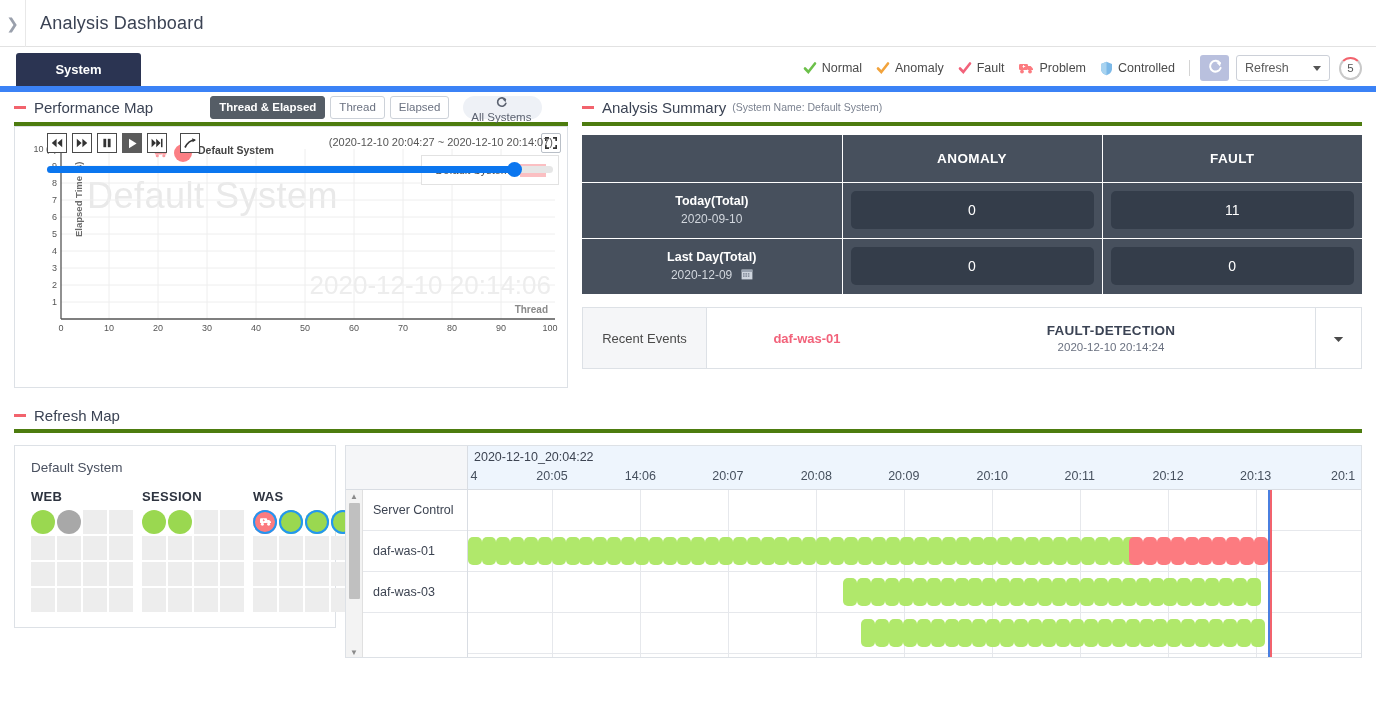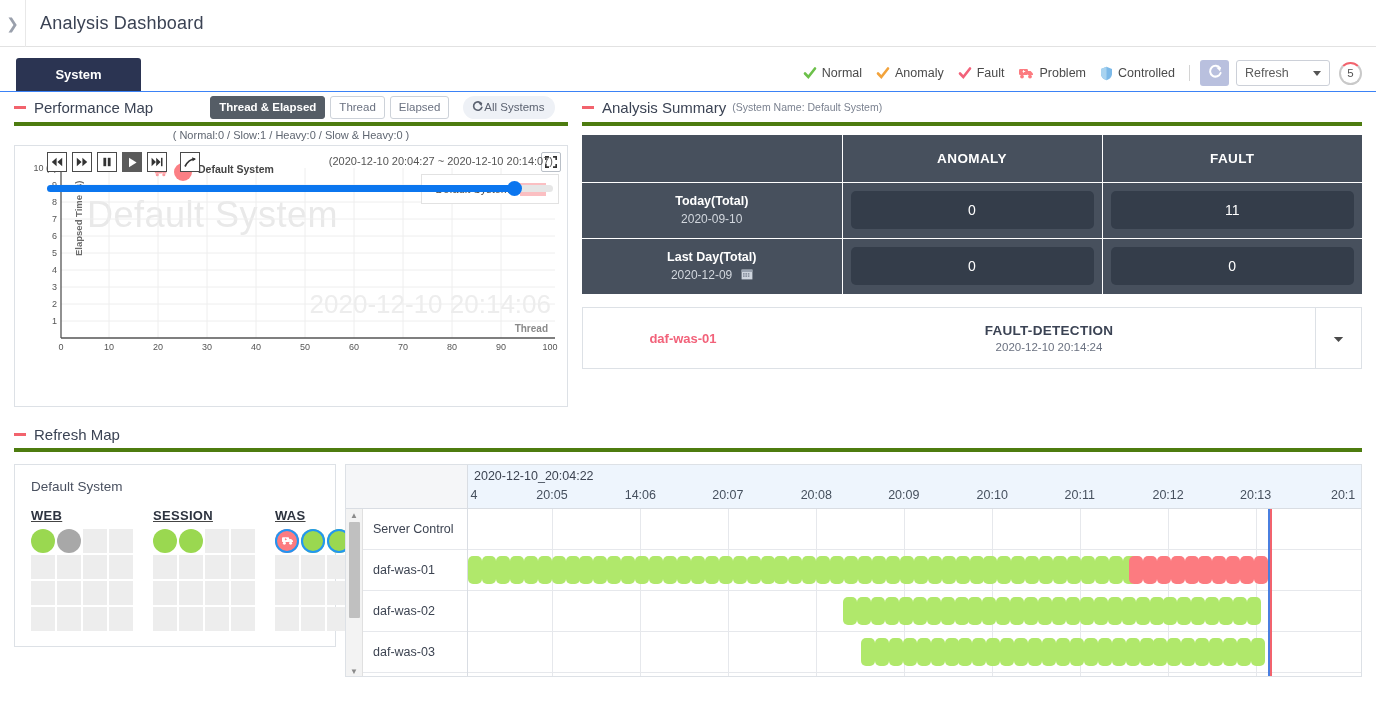--- a/index.html
+++ b/index.html
@@ -21,21 +21,21 @@
     border-right: 1px solid #e8e8e8; height: 47px; line-height: 47px;
     cursor: pointer;
   }
   .titlebar .page-title {
     font-size: 18px; color: #3b4354; margin-left: 14px; letter-spacing: .2px;
   }
 
   
   .tabrow {
     height: 45px; display: flex; align-items: flex-end;
-    border-bottom: 1px solid #3b82f6; position: relative; background: #fff;
+    border-bottom: 6px solid #3b82f6; position: relative; background: #fff;
   }
   .systab {
     margin-left: 16px; width: 125px; height: 33px;
     background: #2b3452; color: #fff; font-size: 13px; font-weight: bold;
     display: flex; align-items: center; justify-content: center;
     border-radius: 3px 3px 0 0; cursor: pointer;
   }
   .legend {
     position: absolute; right: 14px; bottom: 5px;
     display: flex; align-items: center; gap: 0px; font-size: 12.5px; color: #4a4a4a;
@@ -78,21 +78,21 @@
   .pm-head { display: flex; align-items: center; height: 34px; }
   .seg {
     height: 23px; border: 1px solid #cdd2d9; background: #fff; border-radius: 3px;
     font-size: 11.5px; color: #6a7180; padding: 0 8px;
     display: flex; align-items: center; margin-left: 5px; cursor: pointer;
   }
   .seg.active { background: #555d66; border-color: #555d66; color: #fff; font-weight: bold; }
   .allsys {
     height: 23px; background: #eef1f6; border-radius: 12px; font-size: 11.5px;
     color: #5b6270; padding: 0 11px 0 8px; display: flex; align-items: center;
-    gap: 0; margin-left: 14px; cursor: pointer;
+    gap: 0; margin-left: 14px; cursor: pointer; flex-direction: column;
   }
 
   
   .chart-note { text-align: center; font-size: 11px; color: #5f6671; padding: 3px 0 4px; }
   .card { border: 1px solid #dde1e6; background: #fff; }
   .chart-card { position: relative; height: 262px; }
   .expand {
     position: absolute; right: 6px; top: 6px; width: 20px; height: 20px;
     border: 1px solid #b9bfc7; border-radius: 2px; display: flex;
     align-items: center; justify-content: center; cursor: pointer; background:#fff;
@@ -176,21 +176,21 @@
     justify-content: center; }
   .ev-type { font-size: 13.5px; font-weight: bold; color: #3b4354; letter-spacing: .3px; }
   .ev-time { font-size: 11.5px; color: #6a7180; margin-top: 3px; }
   .ev-more { width: 46px; display: flex; align-items: center; justify-content: center;
     border-left: 1px solid #dde1e6; cursor: pointer; }
 
   
   .imap-row { display: flex; padding: 0 14px; gap: 9px; }
   .imap-left { width: 322px; border: 1px solid #dde1e6; height: 183px; padding: 14px 16px; background:#fff; }
   .imap-title { font-size: 13.5px; color: #4a5160; margin-bottom: 14px; }
-  .groups { display: flex; gap: 20px; text-decoration: underline; }
+  .groups { display: flex; gap: 9px; }
   .grp-name { font-size: 13px; font-weight: bold; color: #2d333f; margin-bottom: 6px; letter-spacing: .3px; }
   .grid { display: grid; grid-template-columns: repeat(4, 24px); grid-auto-rows: 24px; gap: 2px; }
   .cell { background: #ededed; }
   .dot { width: 24px; height: 24px; border-radius: 50%; }
   .dot.green { background: #9ad850; }
   .dot.gray  { background: #a8a8a8; }
   .dot.ring  { box-shadow: inset 0 0 0 2px #2196f3; }
   .dot.fault { background: #fc7b80; display:flex; align-items:center; justify-content:center; }
 
   
@@ -323,21 +323,20 @@
         <span>
           <svg width="13" height="13" viewBox="0 0 16 16">
             <path d="M12.8 4.6 A5.2 5.2 0 1 0 13.4 9" stroke="#5b6270" stroke-width="2" fill="none" stroke-linecap="round"></path>
             <path d="M9.3 4 L13.5 3.5 L13.1 7.7 Z" fill="#5b6270"></path>
           </svg>
         </span>
         <span>All Systems</span>
       </div>
     </div>
 
-    <div class="chart-note">( Normal:0 / Slow:1 / Heavy:0 / Slow &amp; Heavy:0 )</div>
 
     <div class="card chart-card">
       <div class="expand">
         <svg width="12" height="12" viewBox="0 0 12 12">
           <path d="M0.8 4 V0.8 H4 M8 0.8 H11.2 V4 M11.2 8 V11.2 H8 M4 11.2 H0.8 V8" stroke="#333" stroke-width="1.7" fill="none"></path>
         </svg>
       </div>
 
       <div class="wm1">Default System</div>
       <div class="wm2">2020-12-10 20:14:06</div>
@@ -517,20 +516,21 @@
           <div class="valbox">0</div>
         </td>
         <td class="val">
           <div class="valbox">0</div>
         </td>
       </tr>
     </tbody>
       </table>
 
     <div class="events">
+      <div class="ev-label">Recent Events</div>
       <div class="ev-name">daf-was-01</div>
       <div class="ev-body">
         <div class="ev-type">FAULT-DETECTION</div>
         <div class="ev-time">2020-12-10 20:14:24</div>
       </div>
       <div class="ev-more">
         <span>
           <svg width="11" height="7" viewBox="0 0 11 7">
               <path d="M0.8 1 L5.5 6 L10.2 1 Z" fill="#4a4a4a"></path>
             </svg>
@@ -655,21 +655,20 @@
       <div class="tl-scroll">
         <div class="sc-arrow">▲</div>
         <div class="sc-thumb" style="height:96px;"></div>
         <div style="flex:1"></div>
         <div class="sc-arrow">▼</div>
       </div>
 
       <div class="tl-names">
         <div class="tl-name">Server Control</div>
         <div class="tl-name">daf-was-01</div>
-        <div class="tl-name">daf-was-02</div>
         <div class="tl-name">daf-was-03</div>
       </div>
 
       <div class="tl-tracks">
         <div class="vline" style="left:9.4%"></div>
           <div class="vline" style="left:19.3%"></div>
         <div class="vline" style="left:29.1%"></div>
           <div class="vline" style="left:39.0%"></div>
         <div class="vline" style="left:48.8%"></div>
           <div class="vline" style="left:58.7%"></div>

